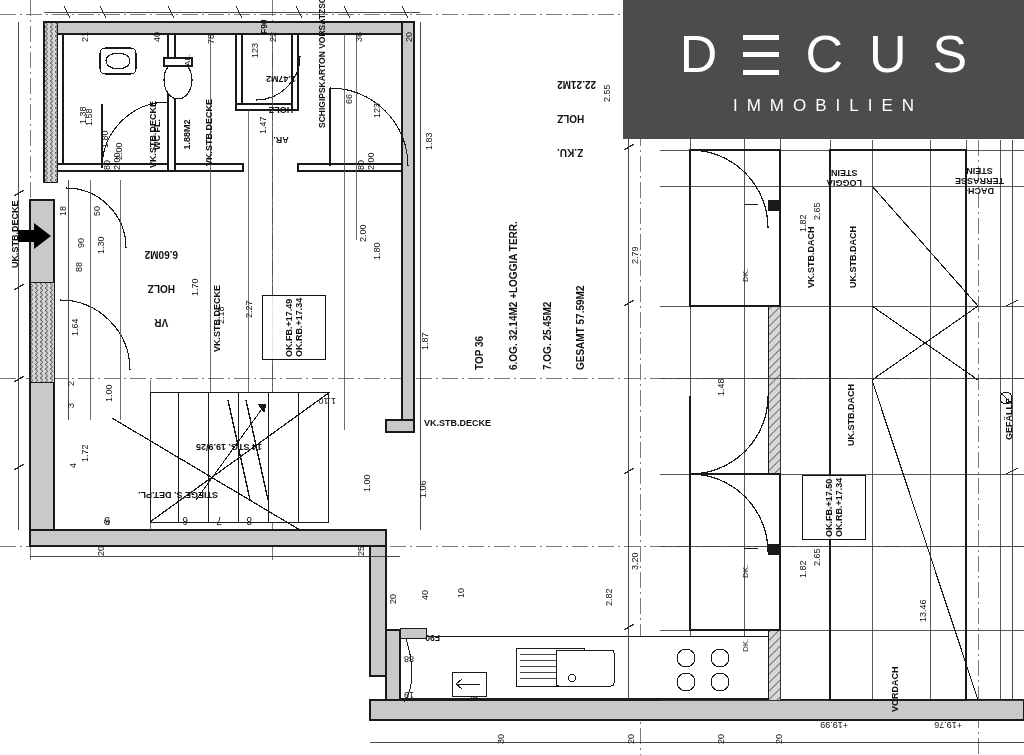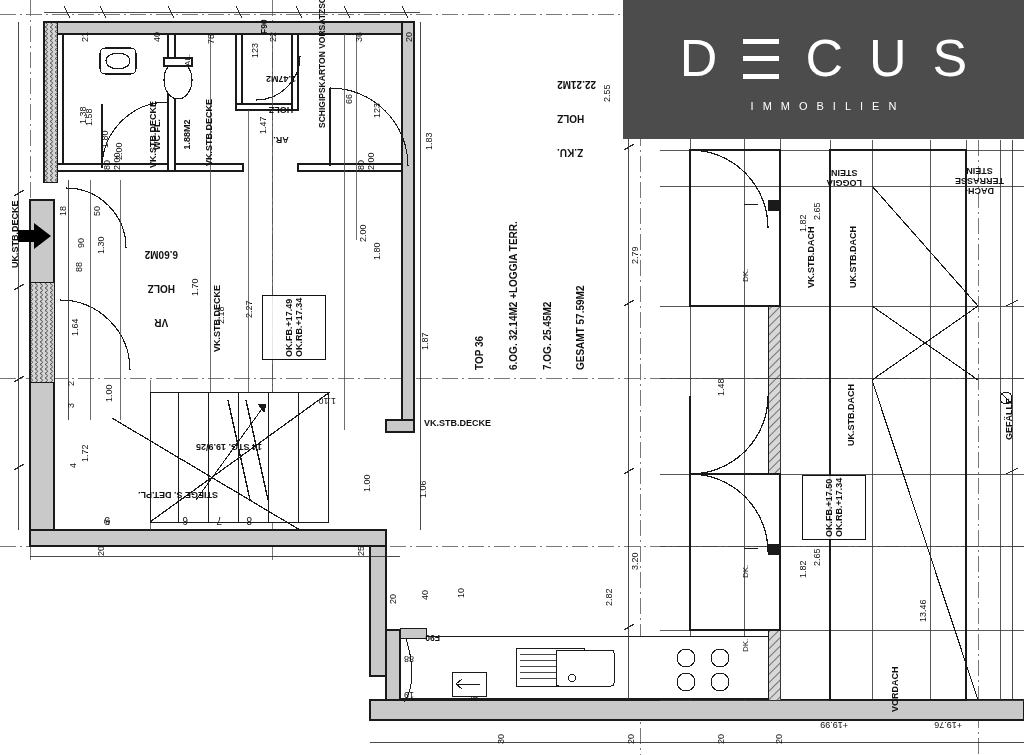--- a/index.html
+++ b/index.html
@@ -48,21 +48,21 @@
     display:flex;
     flex-direction:column;
     justify-content:space-between;
     width:36px;
     height:40px;
     margin-top:2px;
   }
   #logo-e span{display:block;height:5px;background:#ffffff;width:100%;}
   #logo-sub{
     color:#ffffff;
-    font-size:11px;
+    font-size:17px;
     letter-spacing:9px;
     margin-top:16px;
     margin-left:9px;
     font-family:"Liberation Sans", sans-serif;
   }
 
   
   .lbl{
     position:absolute;
     color:#111111;

